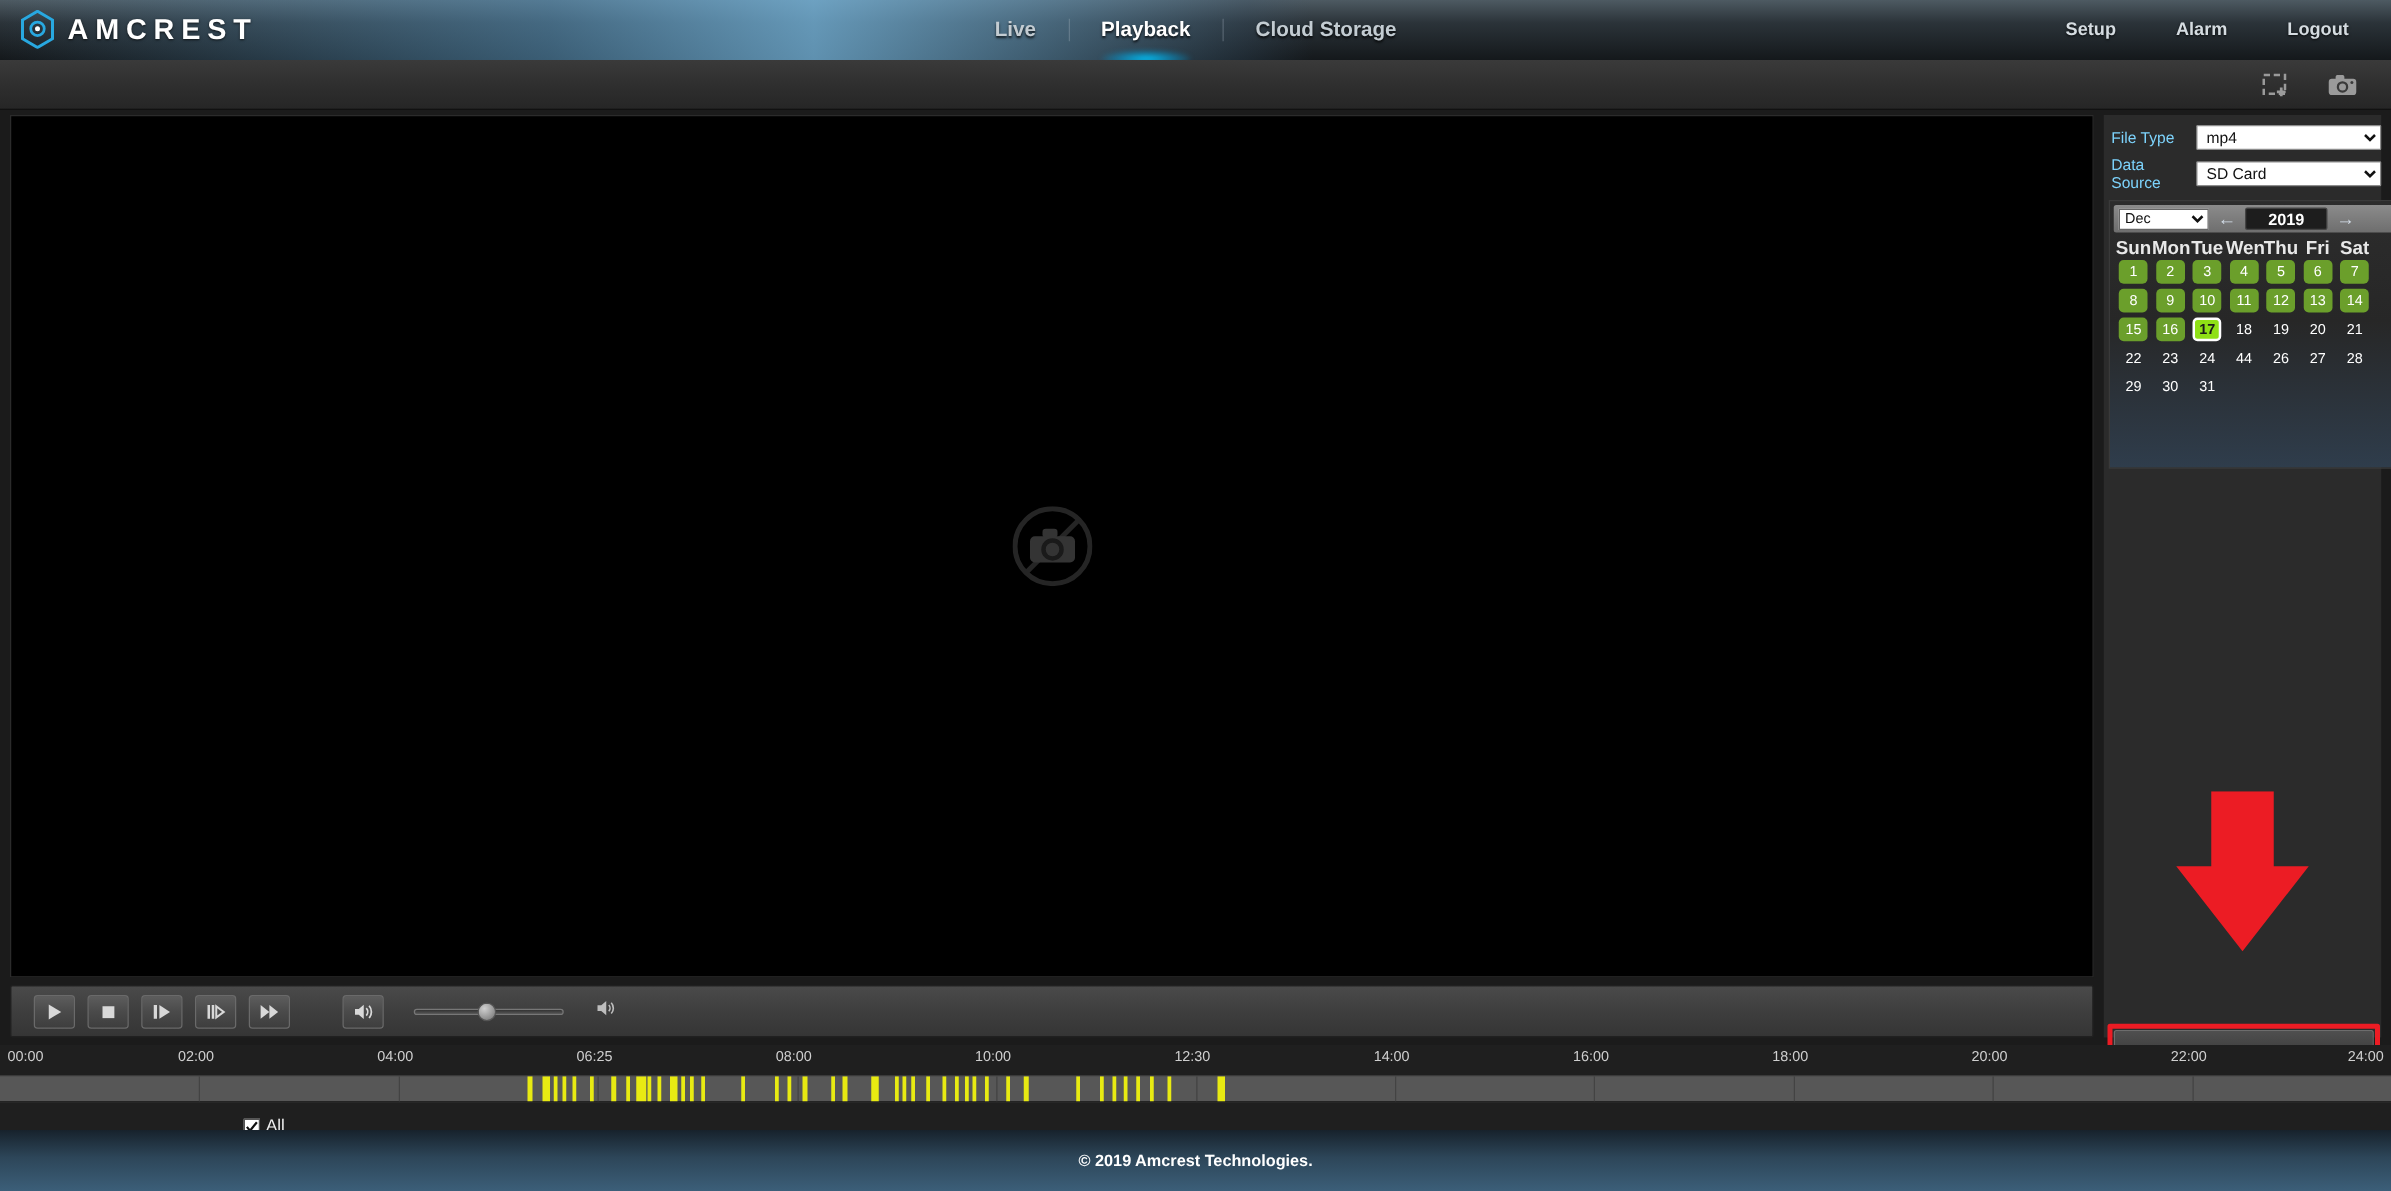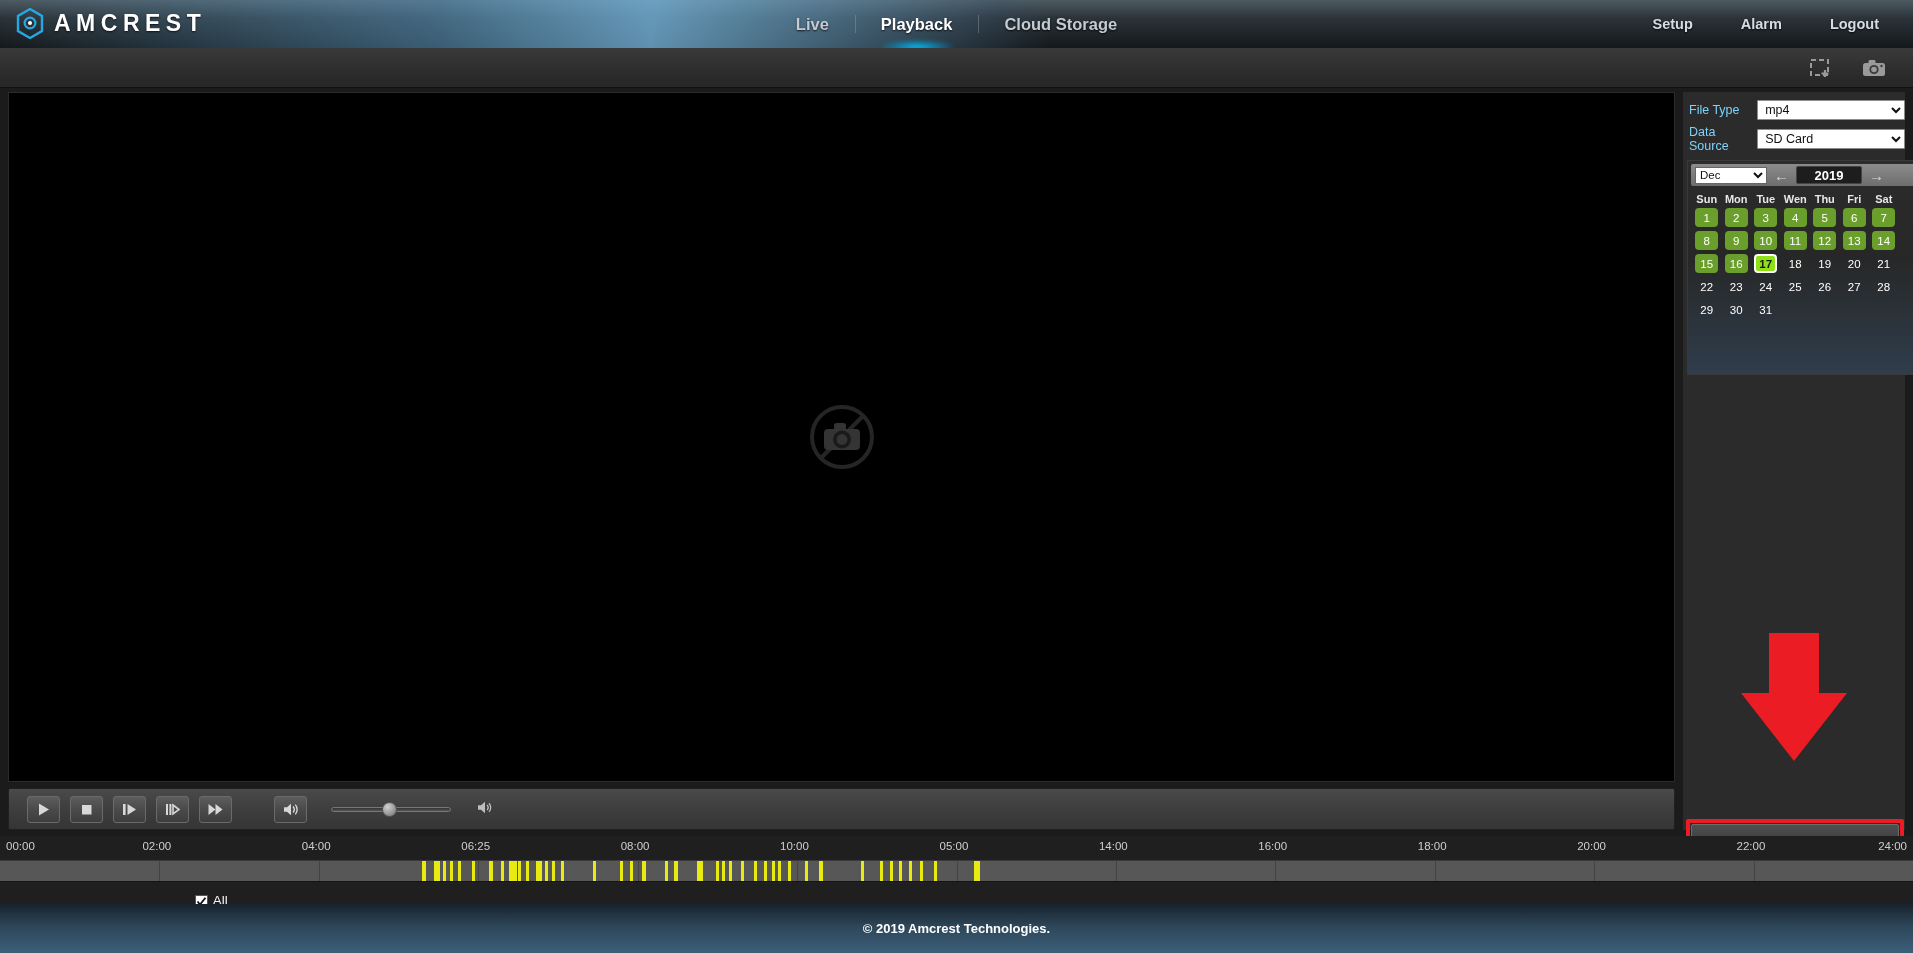--- a/index.html
+++ b/index.html
@@ -141,21 +141,21 @@
   }
   .cal-arrow { color: #d3dde8; font-size: 15px; cursor: pointer; padding: 0 3px; line-height: 17px; }
   #year-box {
     width: 66px; height: 18px; background: #1d1d1d; color: #fff;
     font-size: 13px; font-weight: bold; text-align: center; line-height: 18px;
     border: 1px solid #444; border-radius: 2px;
   }
   #cal-grid { margin: 5px 4px 0 4px; }
   .cal-row { display: flex; }
   .cal-dow {
-    width: 29.5px; text-align: center; font-size: 11px; font-weight: bold;
+    width: 29.5px; text-align: center; font-size: 15px; font-weight: bold;
     color: #e8e8e8; line-height: 16px;
   }
   .cal-day {
     width: 29.5px; height: 21px; margin-bottom: 2px;
     display: flex; align-items: center; justify-content: center;
     font-size: 11.5px; color: #ffffff; cursor: pointer;
   }
   .cal-day .cell { width: 23px; height: 19px; display: flex; align-items: center; justify-content: center; border-radius: 4px; }
   .cal-day.has-rec .cell { background: #6b9f2b; }
   .cal-day.selected .cell { background: #8fe016; color: #1a1a1a; border: 2px solid #fff; font-weight: bold; }
@@ -464,21 +464,21 @@
               <div class="cal-day">
                 <div class="cell">22</div>
               </div>
               <div class="cal-day">
                 <div class="cell">23</div>
               </div>
               <div class="cal-day">
                 <div class="cell">24</div>
               </div>
               <div class="cal-day">
-                <div class="cell">25</div>
+                <div class="cell">44</div>
               </div>
               <div class="cal-day">
                 <div class="cell">26</div>
               </div>
               <div class="cal-day">
                 <div class="cell">27</div>
               </div>
               <div class="cal-day">
                 <div class="cell">28</div>
               </div>
@@ -552,21 +552,21 @@
   </div>
 
   <div id="timeline-area">
     <div id="ruler">
         <span class="tick-label" style="left: 6px;">00:00</span>
         <span class="tick-label" style="left: 142.417px;">02:00</span>
         <span class="tick-label" style="left: 301.833px;">04:00</span>
         <span class="tick-label" style="left: 461.25px;">06:25</span>
         <span class="tick-label" style="left: 620.667px;">08:00</span>
         <span class="tick-label" style="left: 780.083px;">10:00</span>
-        <span class="tick-label" style="left: 939.5px;">05:00</span>
+        <span class="tick-label" style="left: 939.5px;">12:30</span>
         <span class="tick-label" style="left: 1098.92px;">14:00</span>
         <span class="tick-label" style="left: 1258.33px;">16:00</span>
         <span class="tick-label" style="left: 1417.75px;">18:00</span>
         <span class="tick-label" style="left: 1577.17px;">20:00</span>
         <span class="tick-label" style="left: 1736.58px;">22:00</span>
         <span class="tick-label" style="right: 6px;">24:00</span>
       </div>
     <div id="track">
         <div class="hour-div" style="left: 159.417px;"></div>
         <div class="hour-div" style="left: 318.833px;"></div>

